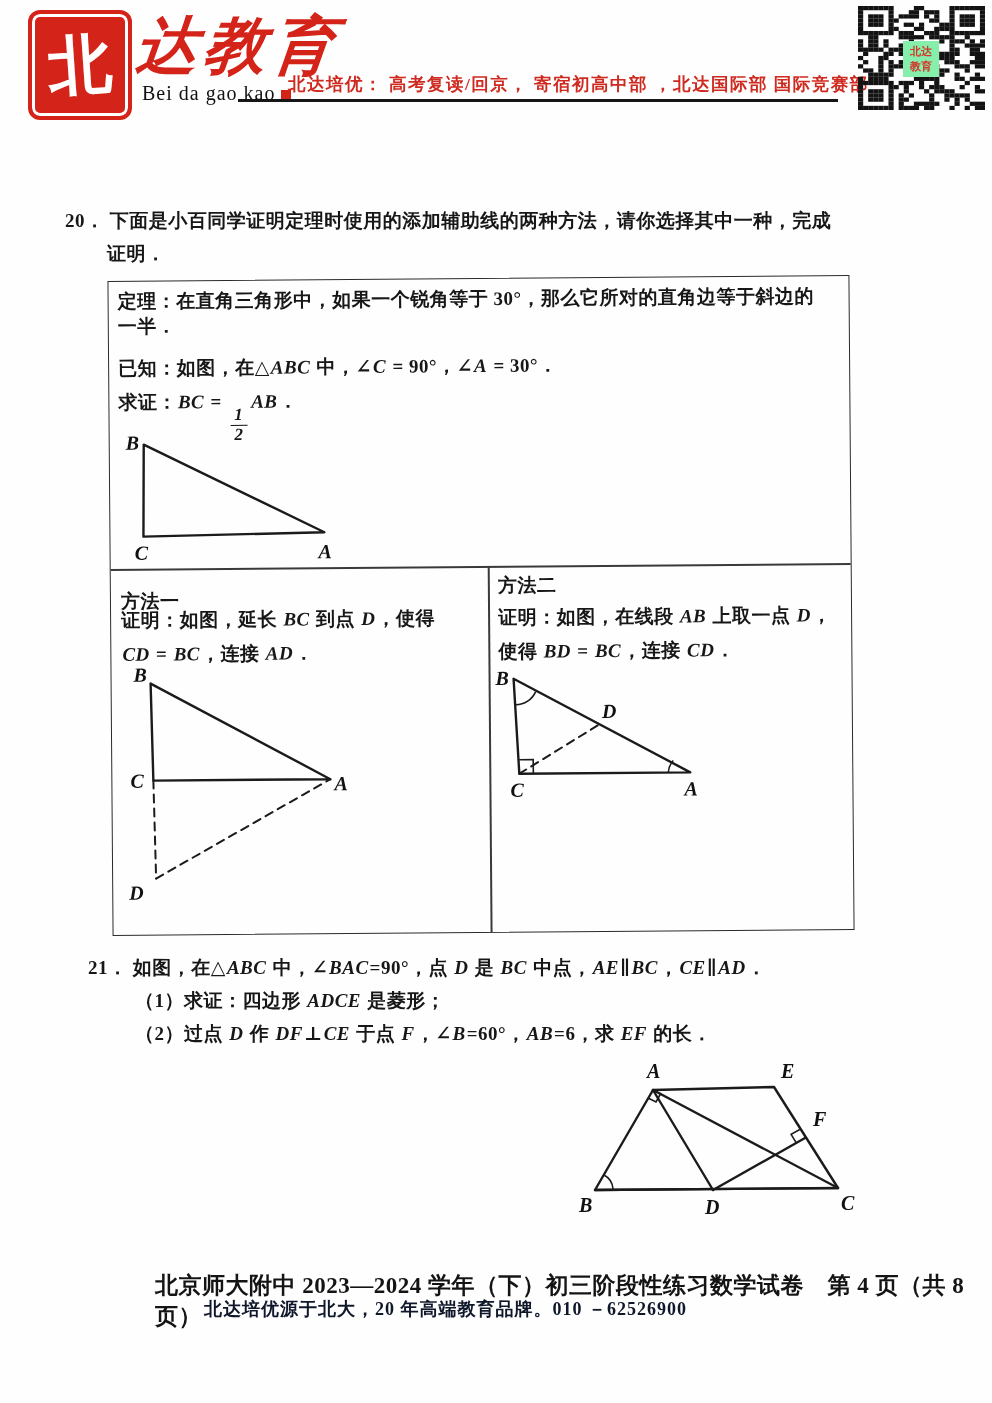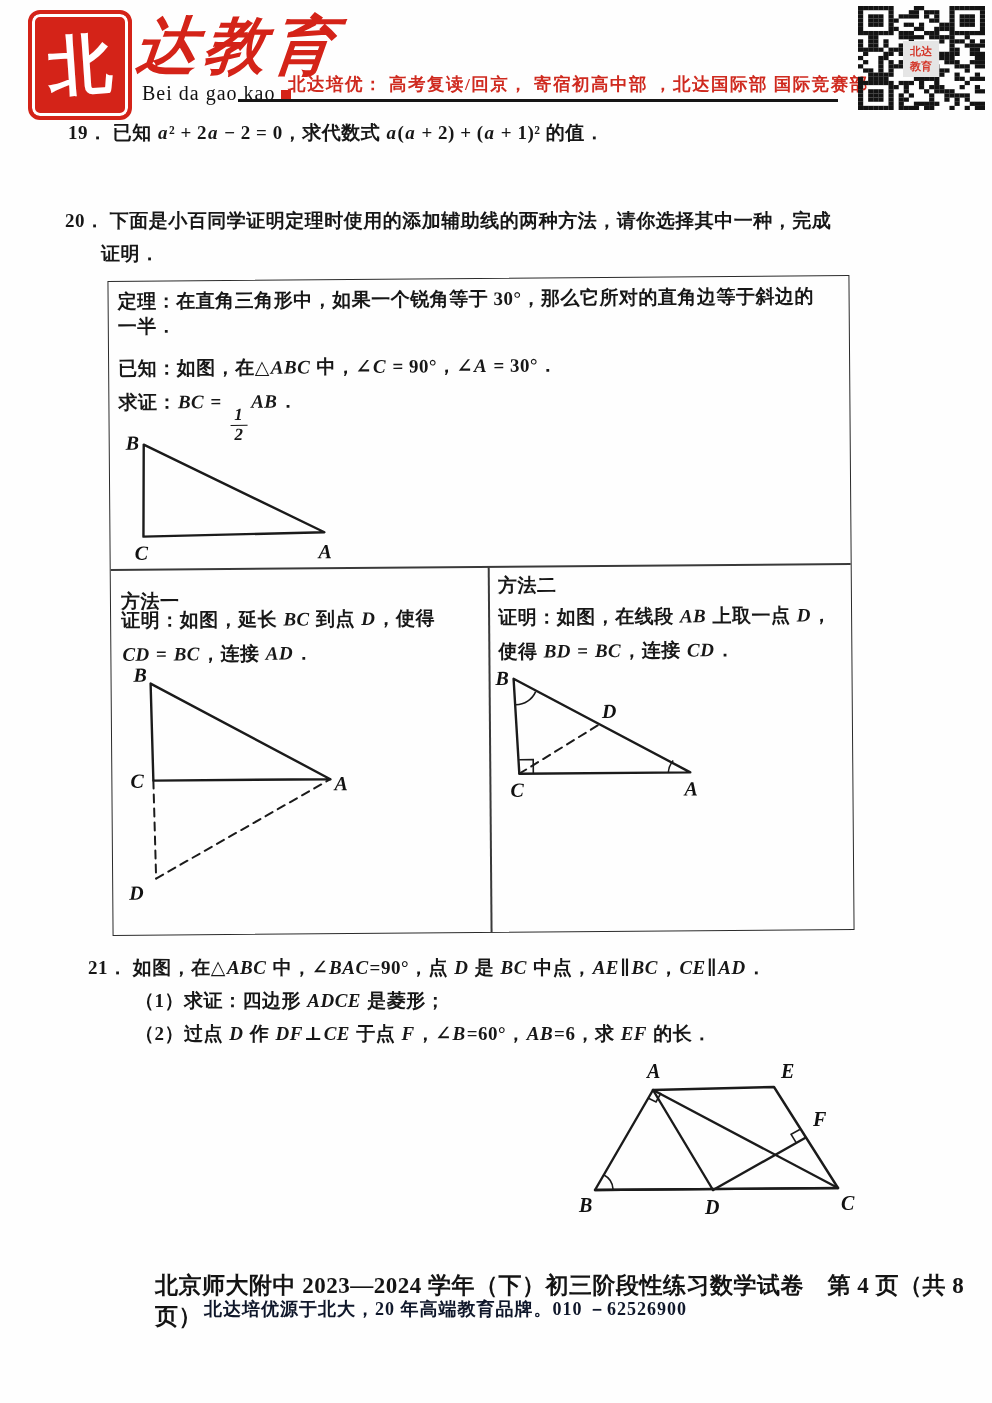--- a/index.html
+++ b/index.html
@@ -12,21 +12,21 @@
   #seal{left:28px;top:10px;width:96px;height:102px;background:#d42318;border:4px solid #d42318;
         border-radius:12px;box-shadow:inset 0 0 0 3px #fff;display:flex;align-items:center;justify-content:center;}
   #seal span{color:#fff;font-size:64px;font-weight:bold;transform:rotate(-4deg);font-family:"Liberation Serif",serif;}
   #brand-script{left:136px;top:4px;font-size:62px;font-weight:bold;font-style:italic;color:#d42318;
         transform:skewX(-6deg);letter-spacing:6px;font-family:"Liberation Serif",serif;}
   #brand-sub{left:142px;top:82px;font-size:20px;color:#111;letter-spacing:1px;text-align:right;}
   #brand-sub .sq{display:inline-block;width:10px;height:10px;background:#d42318;margin-left:6px;}
   #tagline{left:288px;top:72px;font-size:17.5px;font-weight:700;color:#cf2a1f;letter-spacing:1.5px;}
   #header-rule{left:238px;top:99px;width:600px;height:3px;background:#161616;}
   #qr{left:858px;top:6px;}
-  #qr-label{left:903px;top:41px;width:36px;height:36px;background:#e5e5e5;display:flex;flex-direction:column;
+  #qr-label{left:903px;top:41px;width:36px;height:36px;background:#86efac;display:flex;flex-direction:column;
         align-items:center;justify-content:center;color:#d4372a;font-size:11px;font-weight:700;line-height:1.35;}
   
   .pnum{font-size:19px;font-weight:600;}
   .line{white-space:nowrap;}
   
   #thm-box{left:110px;top:278px;width:740px;height:653px;border:1.7px solid #2b2b2b;transform:rotate(-0.45deg);}
   #thm-box .inner{position:absolute;left:0;top:0;width:100%;height:100%;}
   #divider-h{left:0px;top:287px;width:740px;height:1.5px;background:#3a3a3a;}
   #divider-v{left:377px;top:287px;width:1.5px;height:366px;background:#3a3a3a;}
   .frac{display:inline-flex;flex-direction:column;align-items:center;vertical-align:-12px;line-height:1.05;
@@ -380,30 +380,26 @@
       <rect x="18" y="24" width="1.02" height="1.02" fill="#131313"></rect>
       <rect x="21" y="24" width="1.02" height="1.02" fill="#131313"></rect>
       <rect x="23" y="24" width="1.02" height="1.02" fill="#131313"></rect>
       <rect x="24" y="24" width="1.02" height="1.02" fill="#131313"></rect>
     </svg>
   <div class="abs" id="qr-label">
     <span>北达</span>
     <span>教育</span>
   </div>
 
-  <div class="abs cn line" style="left:68px;top:120px;">
-    <span class="pnum">19．</span>
-    <span><span>已知 </span><span class="mi">a</span><span>² + 2</span><span class="mi">a</span><span> − 2 = 0，求代数式 </span><span class="mi">a</span><span>(</span><span class="mi">a</span><span> + 2) + (</span><span class="mi">a</span><span> + 1)² 的值．</span></span>
-  </div>
 
   <div class="abs cn line" style="left:65px;top:208px;">
     <span class="pnum">20．</span>
     <span>下面是小百同学证明定理时使用的添加辅助线的两种方法，请你选择其中一种，完成</span>
   </div>
-  <div class="abs cn" style="left:101px;top:241px;">证明．</div>
+  <div class="abs cn" style="left:107px;top:241px;">证明．</div>
 
   <div class="abs" id="thm-box">
     <div class="inner">
       <div class="abs cn" style="left:9px;top:7px;white-space:nowrap;">定理：在直角三角形中，如果一个锐角等于 30°，那么它所对的直角边等于斜边的</div>
       <div class="abs cn" style="left:9px;top:32px;">一半．</div>
       <div class="abs cn" style="left:9px;top:74px;"><span>已知：如图，在△</span><span class="mi">ABC</span><span> 中，∠</span><span class="mi">C</span><span> = 90°，∠</span><span class="mi">A</span><span> = 30°．</span></div>
       <div class="abs cn" style="left:9px;top:108px;">
         <span>求证：</span><span class="mi">BC</span><span> = </span><span class="frac">
             <span class="fn">1</span>
             <span class="fd">2</span>

